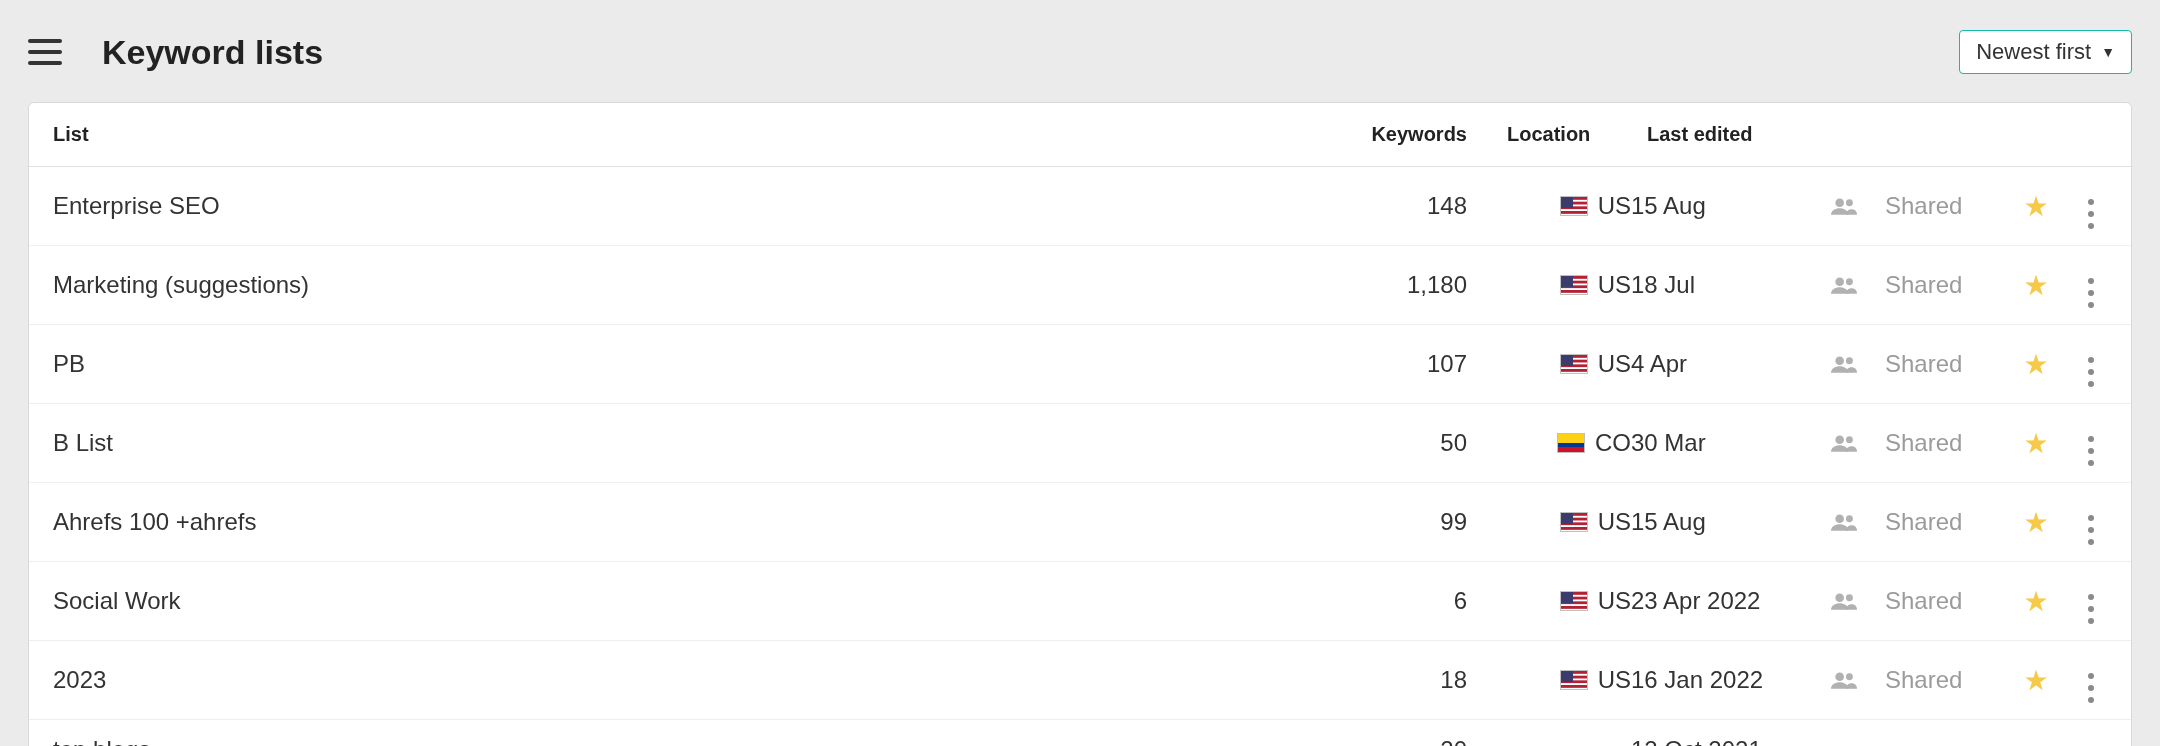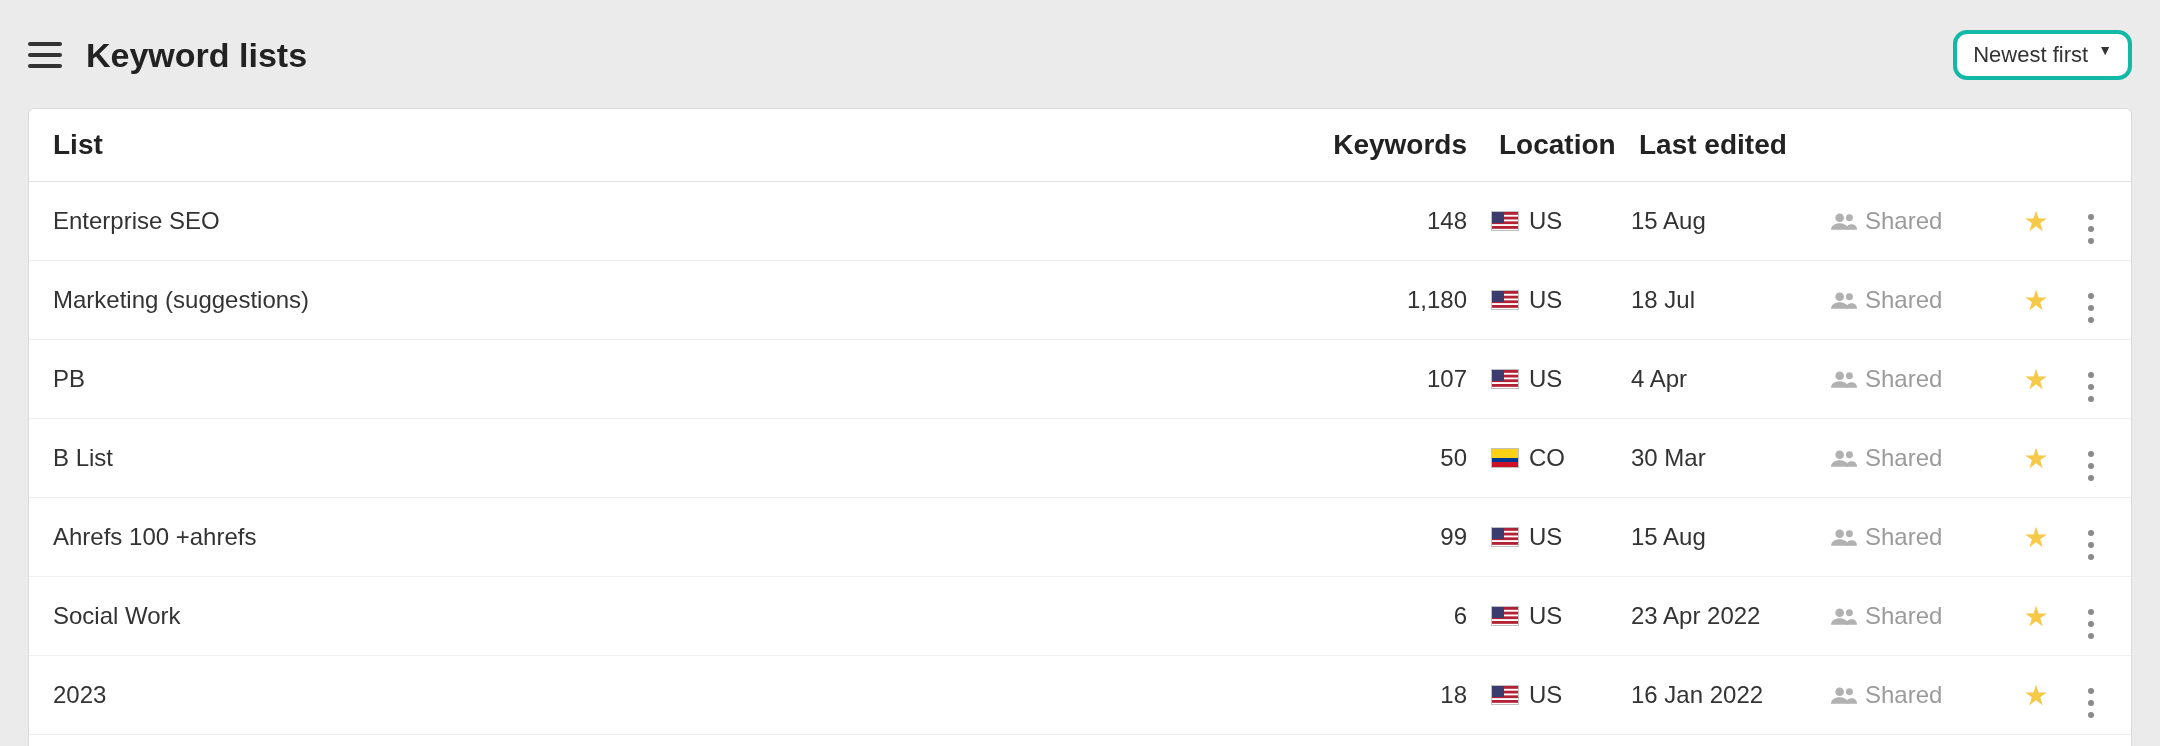--- a/index.html
+++ b/index.html
@@ -19,27 +19,27 @@
   .hamburger {
     width: 34px; height: 26px;
     display: flex; flex-direction: column; justify-content: space-between;
     margin-right: 24px;
     cursor: pointer;
   }
   .hamburger span {
     display: block; height: 4px; width: 100%; background: #333; border-radius: 2px;
   }
   .title {
-    font-size: 34px; font-weight: 700; color: #222;
+    font-size: 34px; font-weight: 700; color: #222; margin-left: 16px;
   }
   .spacer { flex: 1; }
   .sort-btn {
-    display: flex; 
-    border: 4px solid #14b8a6;
-    border-radius: 14px;
+    display: flex; align-items: center;
+    border: 1px solid #14b8a6;
+    border-radius: 4px;
     background: #fff;
     padding: 8px 16px;
     font-size: 22px;
     color: #333;
     cursor: pointer;
   }
   .sort-btn .caret {
     margin-left: 10px;
     font-size: 14px;
   }
@@ -52,43 +52,43 @@
     overflow: hidden;
   }
 
   table {
     width: 100%;
     border-collapse: collapse;
   }
   thead th {
     text-align: left;
     font-weight: 700;
-    font-size: 28px;
-    padding: 20px 8px;
+    font-size: 20px;
+    padding: 20px 16px;
     border-bottom: 1px solid #e1e1e1;
     color: #222;
     margin-left: 40px;
   }
   tbody td {
     padding: 16px 0;
     border-bottom: 1px solid #eee;
     font-size: 24px;
     color: #333;
     vertical-align: middle;
   }
 
   .col-list  { padding-left: 24px; }
   .col-kw    { width: 150px; text-align: right; padding-right: 24px; }
   .col-loc   { width: 140px; }
   .col-date  { width: 200px; }
   .col-share { width: 170px; }
   .col-star  { width: 70px; text-align: center; }
   .col-menu  { width: 60px; text-align: center; padding-right: 20px; }
 
-  .loc-cell { display: flex; align-items: center; gap: 10px; }
+  .loc-cell { display: flex; align-items: center; gap: 10px; justify-content: flex-end; }
   .flag {
     width: 28px; height: 20px; display: inline-block;
     border: 1px solid #c0c0c0;
     position: relative;
     overflow: hidden;
   }
   
   .flag-us {
     background:
       linear-gradient(#fff 50%, #b22234 50%) top/100% 26% repeat-y,
@@ -98,21 +98,21 @@
   }
   .flag-us::after {
     content: ""; position: absolute; left:0; top:0; width: 12px; height: 11px;
     background: #3c3b6e;
   }
   
   .flag-co {
     background: linear-gradient(#FCD116 0 50%, #003893 50% 75%, #CE1126 75% 100%);
   }
 
-  .share-cell { display: flex; align-items: center; gap: 8px; color: #9b9b9b; }
+  .share-cell { display: flex; align-items: center; gap: 28px; color: #9b9b9b; }
   .share-cell svg { fill: #b1b1b1; }
 
   .star { color: #f7c948; font-size: 28px; cursor: pointer; }
   .kebab {
     width: 20px; height: 30px; display: inline-flex; flex-direction: column; justify-content: space-between; align-items: center;
     cursor: pointer;
   }
   .kebab span { width: 6px; height: 6px; background: #8a8a8a; border-radius: 50%; }
 </style>
 </head>

